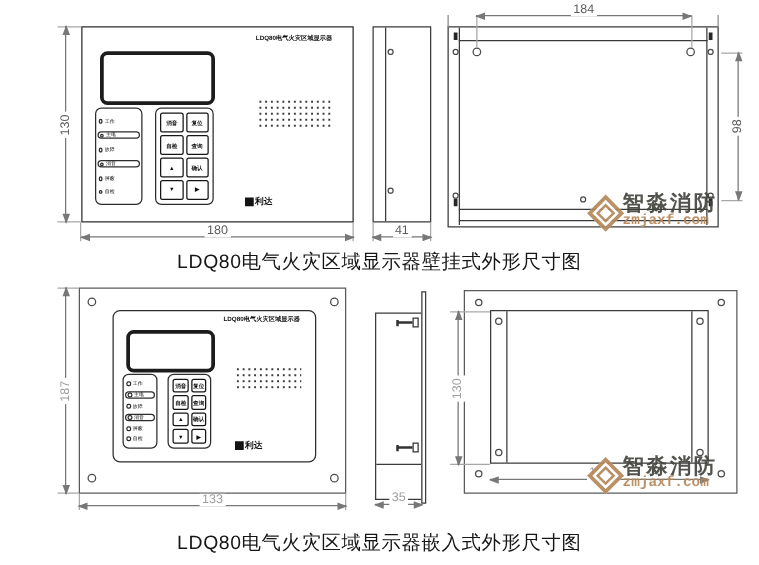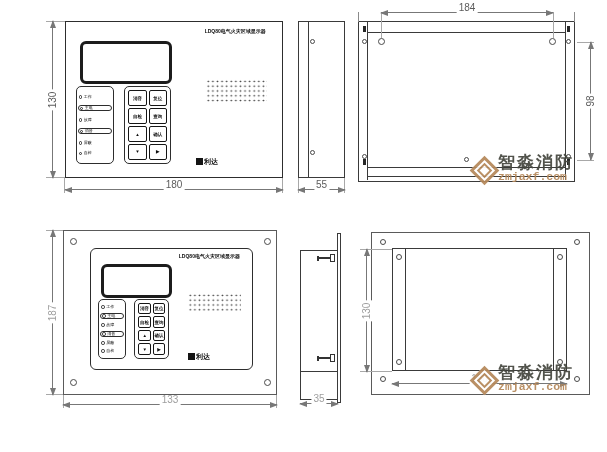--- a/index.html
+++ b/index.html
@@ -122,21 +122,21 @@
 
   <div class="box" style="left:298px;top:21px;width:47px;height:157px"></div>
   <div class="vline" style="left:308px;top:22px;height:155px"></div>
   <div class="hole" style="left:310px;top:39px;width:5px;height:5px"></div>
   <div class="hole" style="left:310px;top:150px;width:5px;height:5px"></div>
   <div class="ext" style="left:298px;top:178px;width:1px;height:15px"></div>
   <div class="ext" style="left:344px;top:178px;width:1px;height:15px"></div>
   <div class="dimh" style="left:298px;top:189px;width:47px">
     <i class="aw"></i>
       <i class="ae"></i>
-    <span class="dlab">55</span>
+    <span class="dlab">41</span>
   </div>
 
   <div class="box" style="left:358px;top:21px;width:217px;height:161px">
     <div class="vline" style="left:8px;top:0;height:158px"></div>
     <div class="vline" style="right:8px;top:0;height:158px"></div>
     <div class="hline" style="left:8px;right:8px;top:10px"></div>
     <div class="hline" style="left:8px;right:8px;bottom:13px"></div>
     <div class="hline" style="left:8px;right:8px;bottom:4px"></div>
     <div class="notch" style="left:4px;top:4px"></div>
     <div class="notch" style="left:4px;bottom:16px"></div>
@@ -172,20 +172,21 @@
   <div class="wm" style="left:474px;top:154px">
     <div class="dia">
         <i></i>
       </div>
     <div class="txt">
       <span class="brand">智淼消防</span>
       <span class="site">zmjaxf.com</span>
     </div>
   </div>
 
+  <div class="caption" style="top:199px">LDQ80电气火灾区域显示器壁挂式外形尺寸图</div>
 
   <div class="box gray" style="left:63px;top:230px;width:214px;height:165px">
     <div class="hole" style="left:6px;top:7px;width:7px;height:7px"></div>
     <div class="hole" style="left:200px;top:7px;width:7px;height:7px"></div>
     <div class="hole" style="left:6px;top:148px;width:7px;height:7px"></div>
     <div class="hole" style="left:200px;top:148px;width:7px;height:7px"></div>
   </div>
 
   <div class="panel" style="left:90px;top:248px;width:163px;height:122px;border-radius:6px">
     <div class="lcd"></div>
@@ -303,14 +304,15 @@
   <div class="wm" style="left:474px;top:364px">
     <div class="dia">
         <i></i>
       </div>
     <div class="txt">
       <span class="brand">智淼消防</span>
       <span class="site">zmjaxf.com</span>
     </div>
   </div>
 
+  <div class="caption" style="top:424px">LDQ80电气火灾区域显示器嵌入式外形尺寸图</div>
 
 </div>
 
 </body></html>

